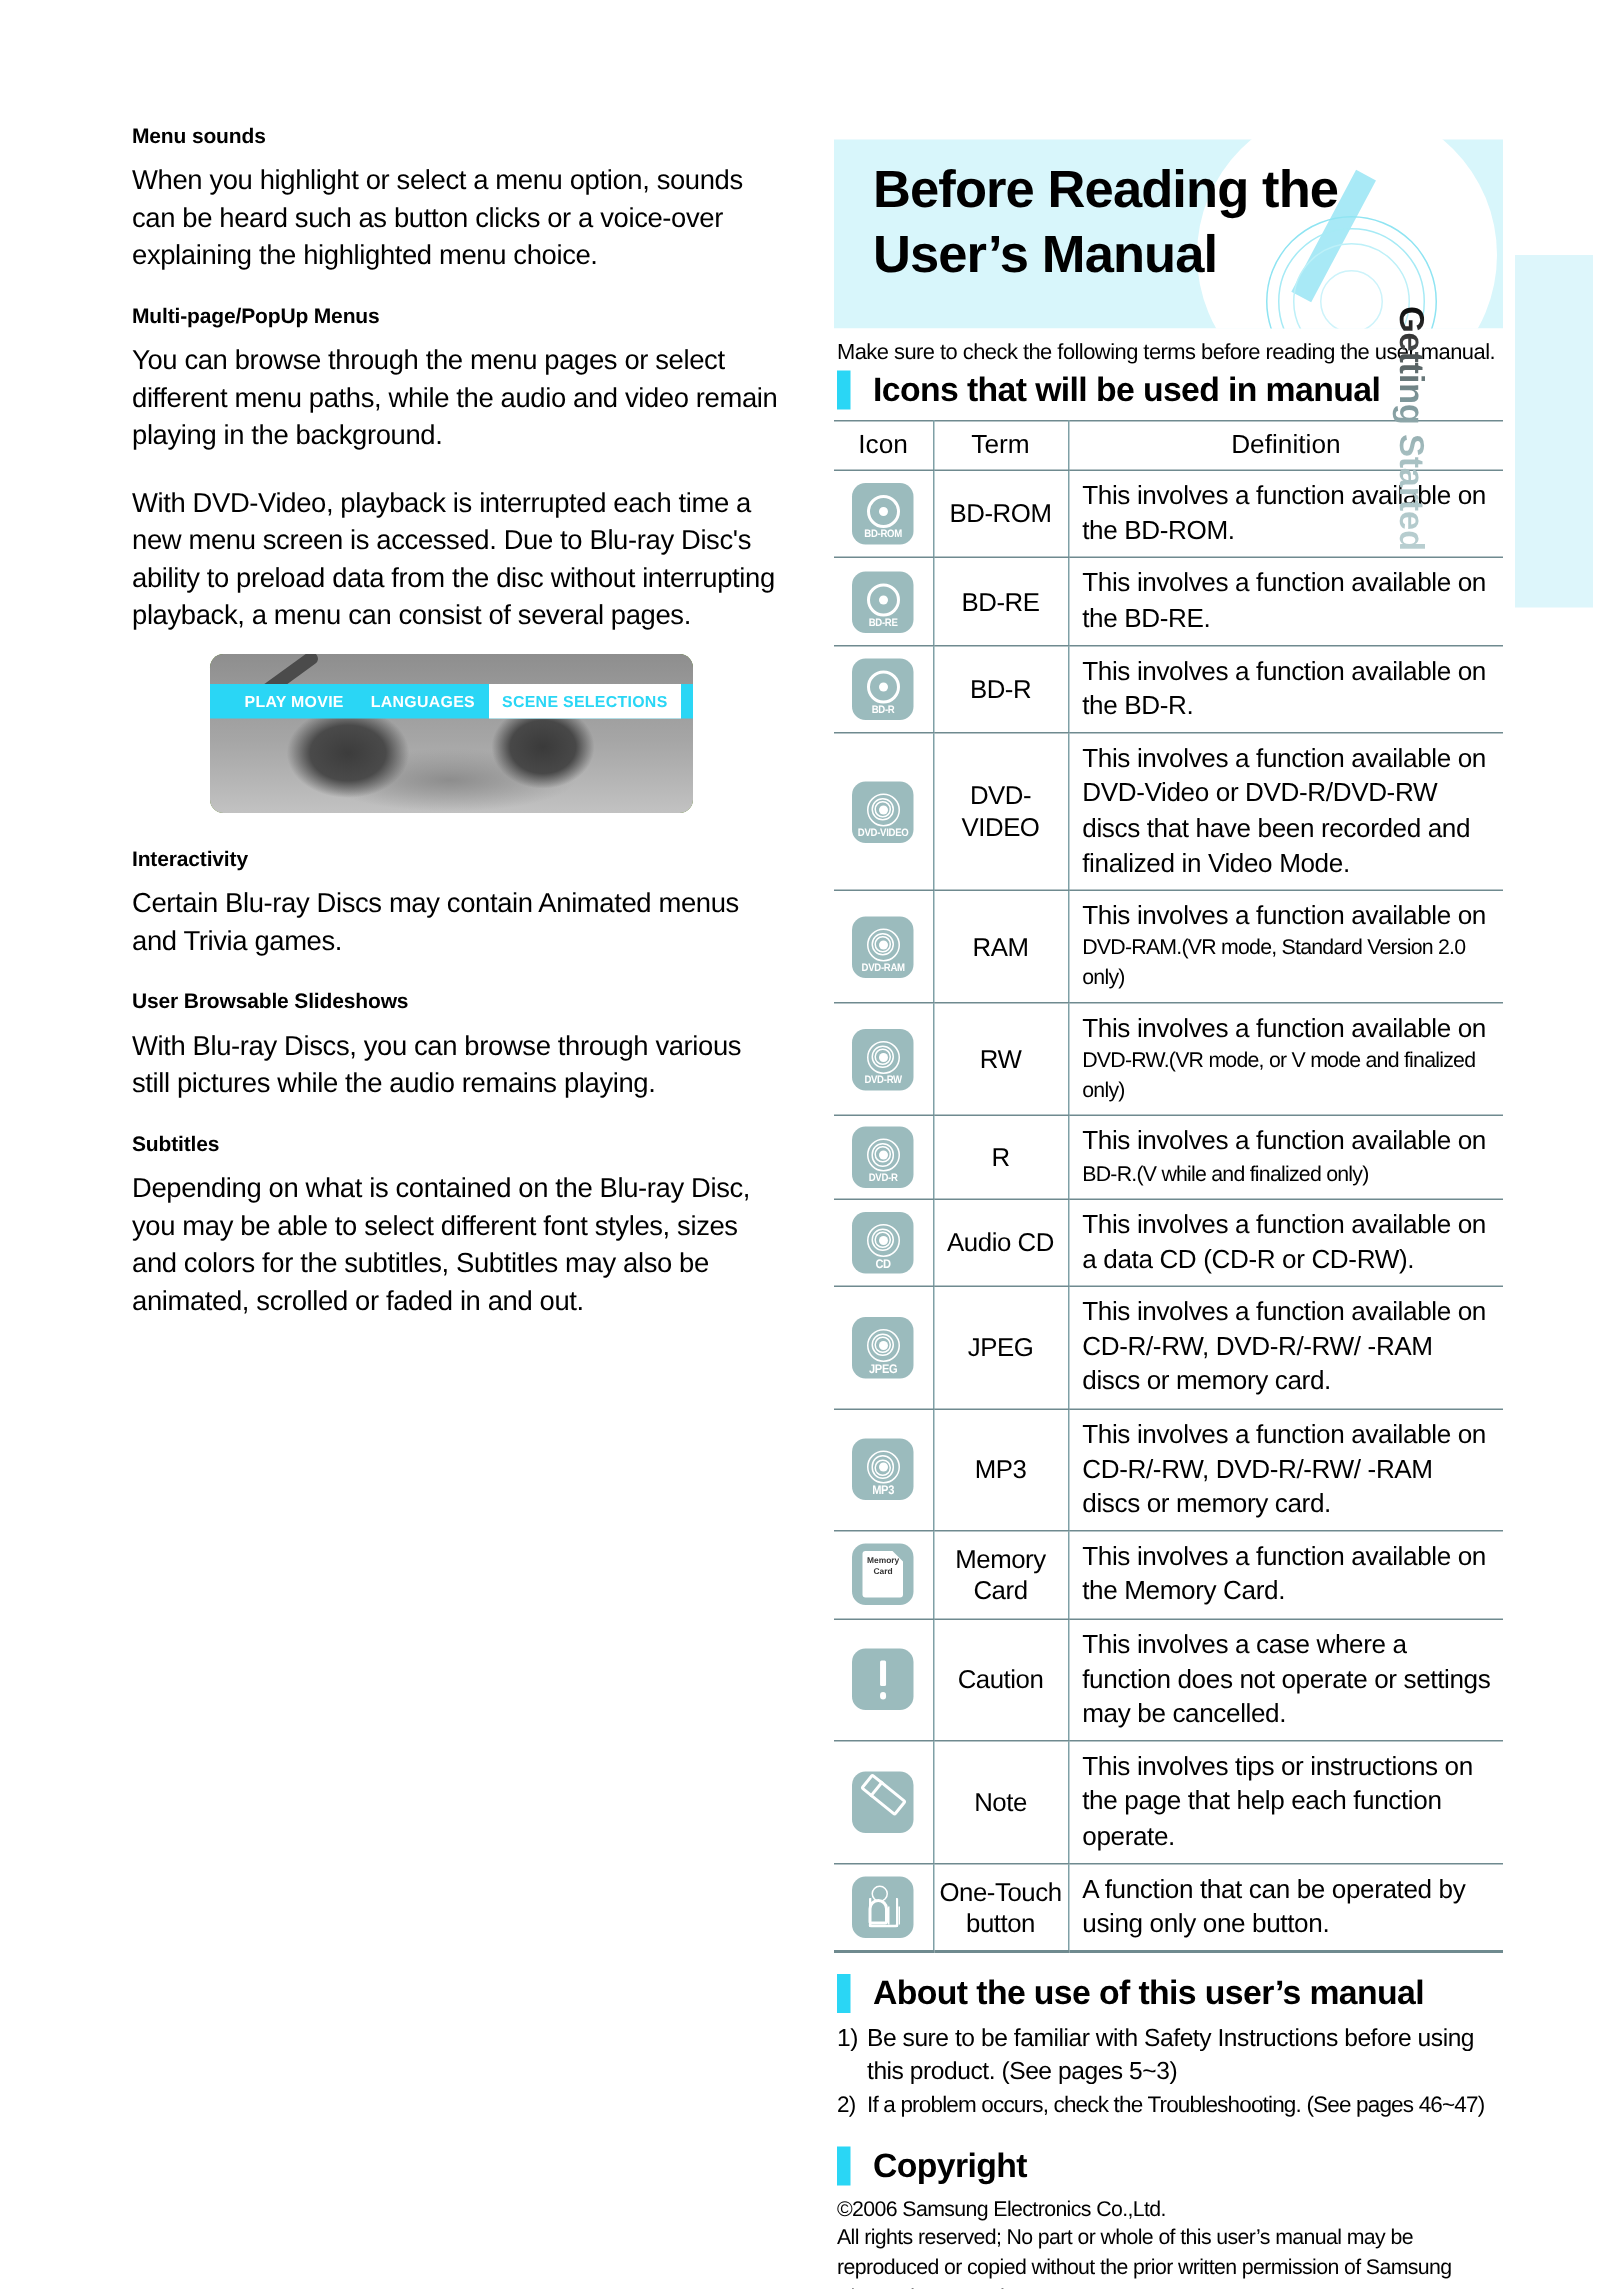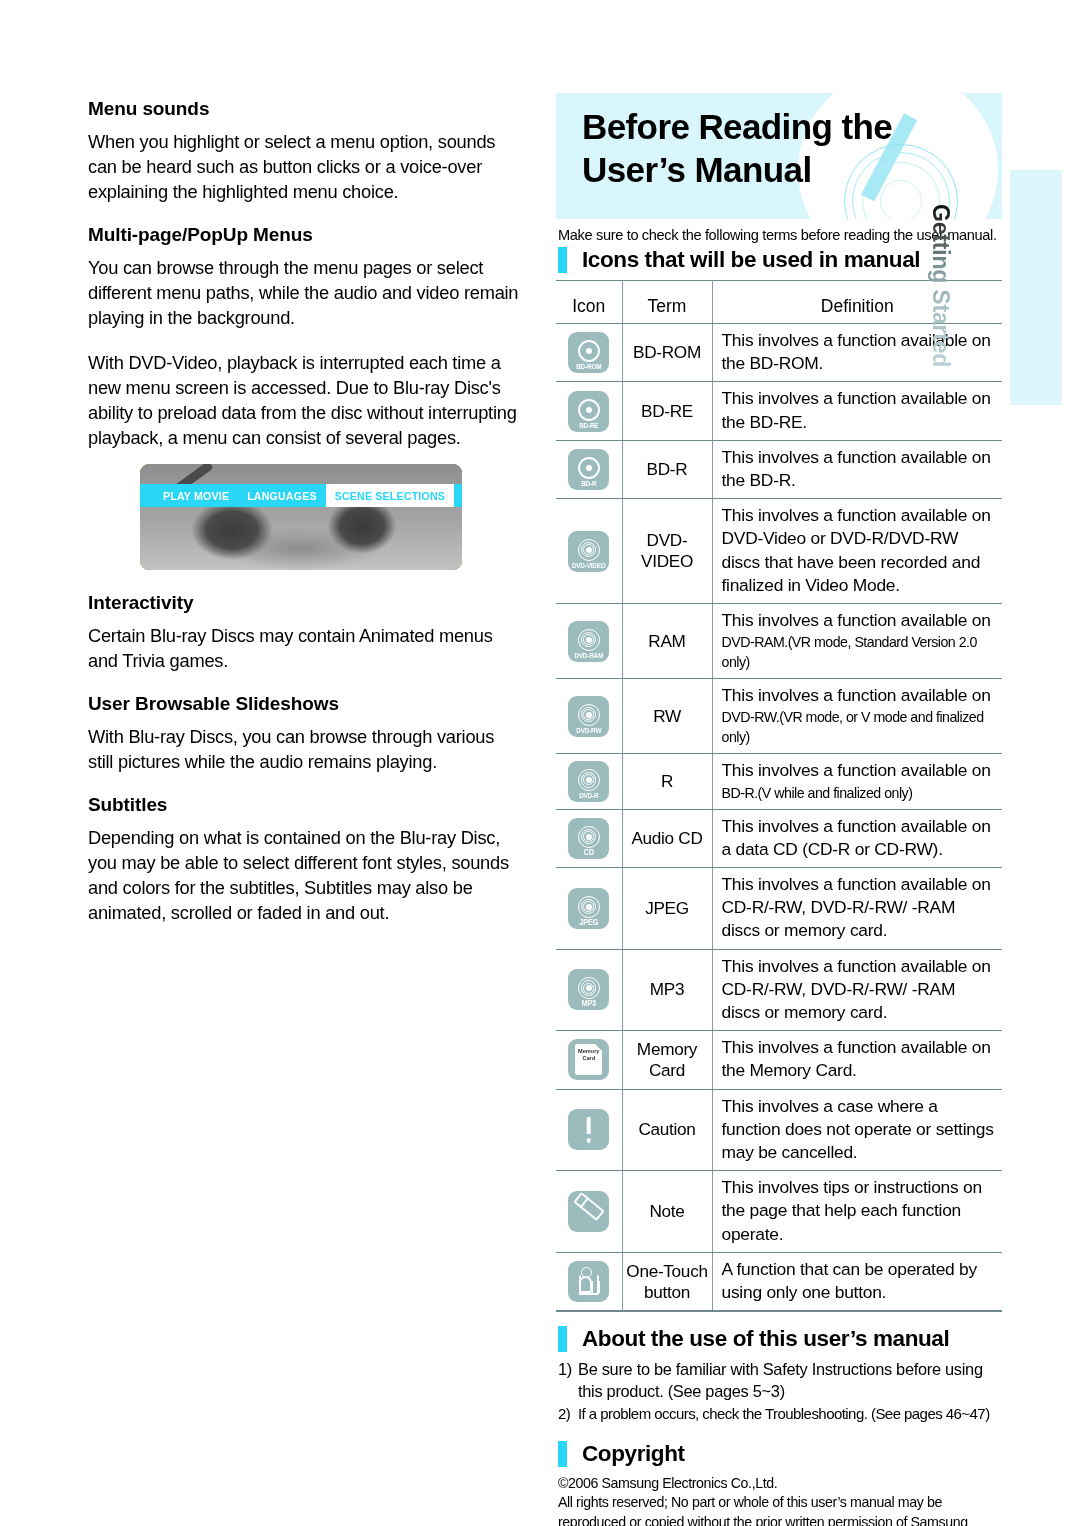--- a/index.html
+++ b/index.html
@@ -12,23 +12,23 @@
     overflow:hidden;
   }
   .page{position:absolute;inset:0;}
 
   
   .left-col{
     position:absolute;
     left:88px; top:82px; width:432px;
   }
   h3.sec-head{
-    font-size:19px;
+    font-size:14px;
     font-weight:bold;
-    margin:16px 0 9px 0;
+    margin:0 0 9px 0;
     letter-spacing:-0.1px;
   }
   p.body-txt{
     font-size:18.3px;
     line-height:25.0px;
     margin:0 0 20px 0;
     letter-spacing:-0.25px;
   }
   p.body-txt.tight{margin-bottom:0;}
 
@@ -156,21 +156,21 @@
     padding:0;
     vertical-align:middle;
   }
   table.icons th.th-icon, table.icons td.td-icon,
   table.icons th.th-term, table.icons td.td-term{
     border-right:1.3px solid #7fa0a6;
     text-align:center;
   }
   table.icons thead th{
     font-size:17.5px;font-weight:normal;
-    padding:15px 0 6px 0;
+    padding:5px 0 6px 0;
   }
   table.icons td.td-term{
     font-size:17.2px;
     padding:5px 3px;
     line-height:21px;
     letter-spacing:-0.3px;
   }
   table.icons td.td-def{
     font-size:17.4px;
     line-height:23.2px;
@@ -347,21 +347,21 @@
       </div>
     </div>
 
     <h3 class="sec-head">Interactivity</h3>
     <p class="body-txt">Certain Blu-ray Discs may contain Animated menus and Trivia games.</p>
 
     <h3 class="sec-head">User Browsable Slideshows</h3>
     <p class="body-txt">With Blu-ray Discs, you can browse through various still pictures while the audio remains playing.</p>
 
     <h3 class="sec-head">Subtitles</h3>
-    <p class="body-txt">Depending on what is contained on the Blu-ray Disc, you may be able to select different font styles, sounds and colors for the subtitles, Subtitles may also be animated, scrolled or faded in and out.</p>
+    <p class="body-txt">Depending on what is contained on the Blu-ray Disc, you may be able to select different font styles, sizes and colors for the subtitles, Subtitles may also be animated, scrolled or faded in and out.</p>
   </div>
 
   <div class="right-col">
 
     <div class="banner">
       <div class="banner-bg2"></div>
       <div class="disc-wrap">
         <div class="disc-white"></div>
         <div class="disc-slice"></div>
         <div class="disc-ring r1"></div>

